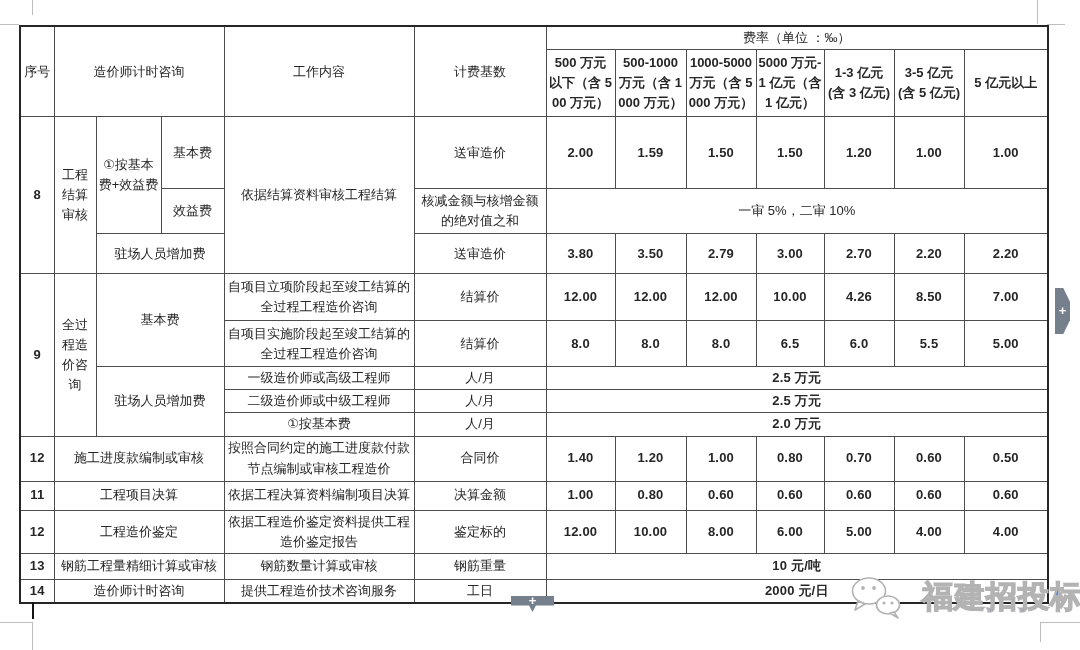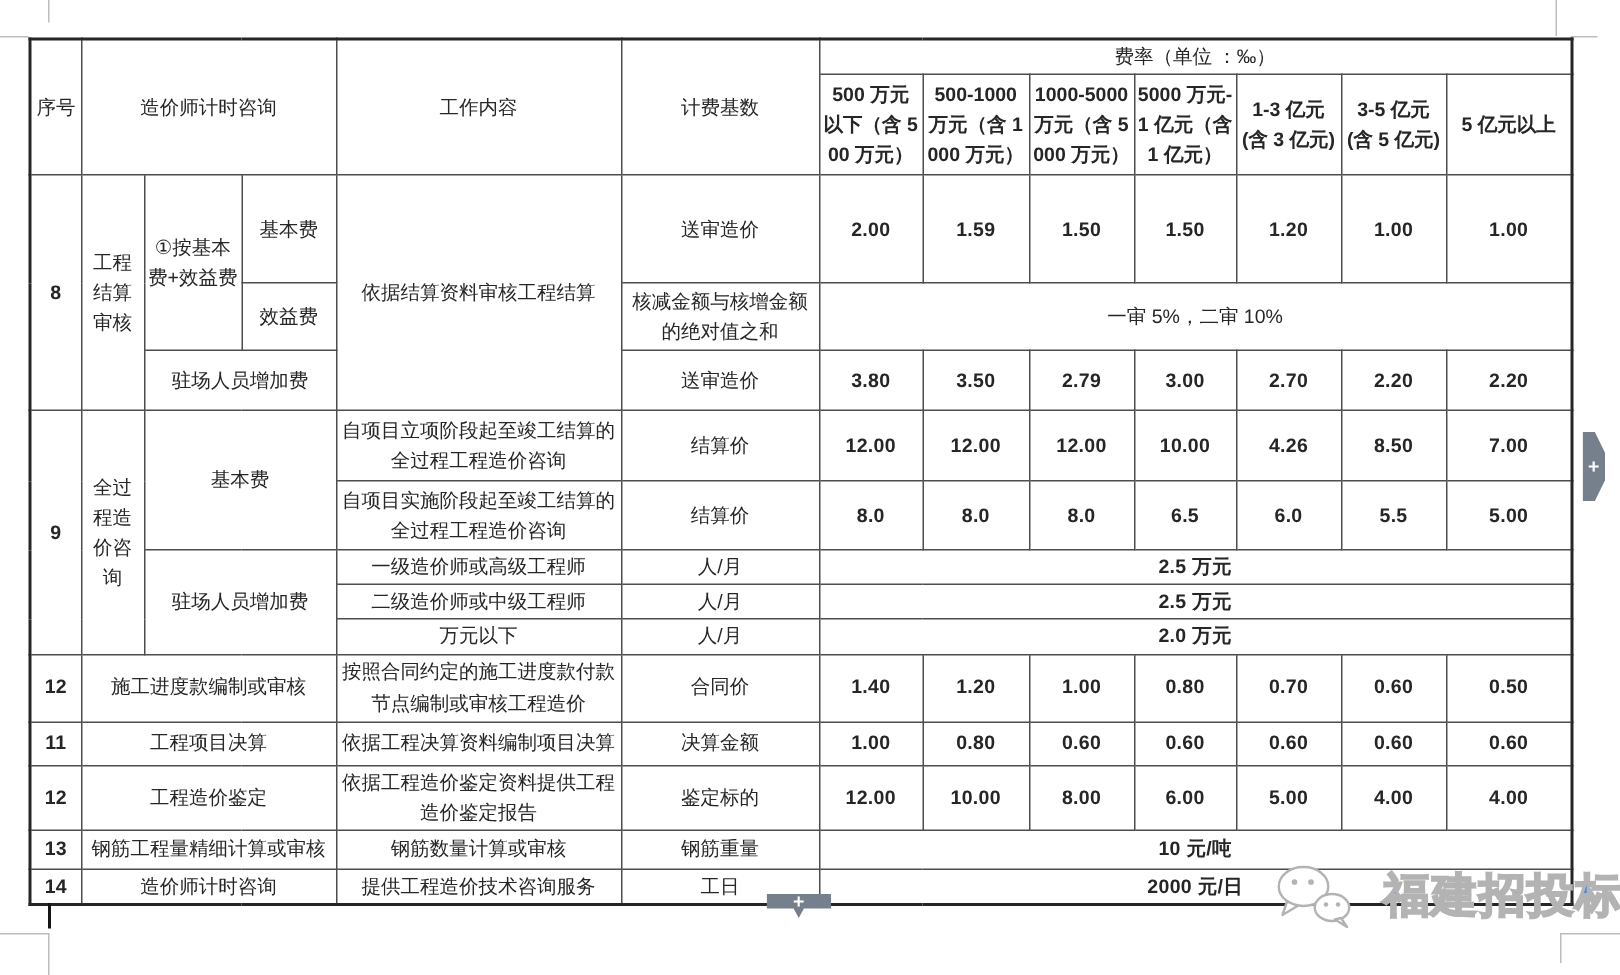--- a/index.html
+++ b/index.html
@@ -167,21 +167,21 @@
     <td>一级造价师或高级工程师</td>
     <td>人/月</td>
     <td colspan="7" class="num">2.5 万元</td>
   </tr>
   <tr style="height:23px">
     <td>二级造价师或中级工程师</td>
     <td>人/月</td>
     <td colspan="7" class="num">2.5 万元</td>
   </tr>
   <tr style="height:23px">
-    <td>万元以下</td>
+    <td>①按基本费</td>
     <td>人/月</td>
     <td colspan="7" class="num">2.0 万元</td>
   </tr>
 
   <tr style="height:45px">
     <td class="num">12</td>
     <td colspan="3">施工进度款编制或审核</td>
     <td>按照合同约定的施工进度款付款节点编制或审核工程造价</td>
     <td>合同价</td>
     <td class="num">1.40</td>

